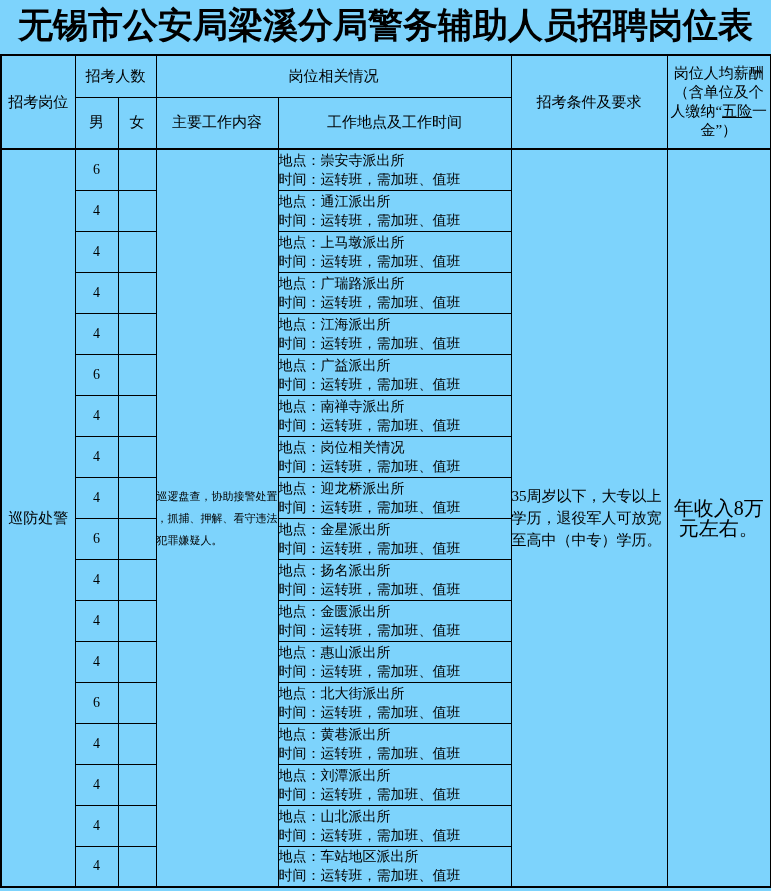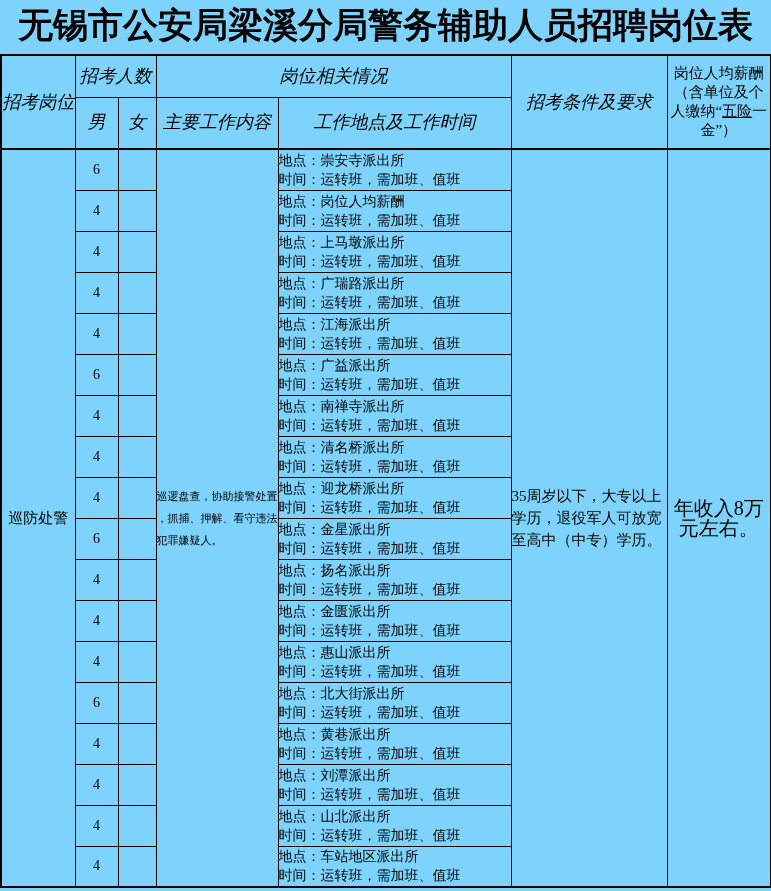--- a/index.html
+++ b/index.html
@@ -40,24 +40,23 @@
     font-weight: normal;
     vertical-align: middle;
     overflow: hidden;
   }
   thead tr.h1 { height: 42px; }
   thead tr.h2 { height: 52px; }
   tbody tr { height: 41px; }
   thead { border-bottom: 2px solid #000; }
 
   .h {
-    font-size: 18px;
+    font-size: 15px;
     text-align: center;
     line-height: 19px;
-    font-style: italic;
   }
   .sal-h {
     font-size: 15px;
     line-height: 19px;
     text-align: center;
     padding: 0 4px;
     word-break: break-all;
     line-break: anywhere;
     font-family: Liberation Serif, serif;
   }
@@ -142,21 +141,21 @@
             <div>地点：崇安寺派出所</div>
             <div>时间：运转班，需加班、值班</div>
           </td>
           <td class="cond" rowspan="18">35周岁以下，大专以上学历，退役军人可放宽至高中（中专）学历。</td>
           <td class="sal" rowspan="18">年收入8万元左右。</td>
         </tr>
         <tr>
           <td class="num">4</td>
           <td class="num"></td>
           <td class="loc">
-            <div>地点：岗位人均薪酬</div>
+            <div>地点：通江派出所</div>
             <div>时间：运转班，需加班、值班</div>
           </td>
         </tr>
         <tr>
           <td class="num">4</td>
           <td class="num"></td>
           <td class="loc">
             <div>地点：上马墩派出所</div>
             <div>时间：运转班，需加班、值班</div>
           </td>
@@ -190,21 +189,21 @@
           <td class="num"></td>
           <td class="loc">
             <div>地点：南禅寺派出所</div>
             <div>时间：运转班，需加班、值班</div>
           </td>
         </tr>
         <tr>
           <td class="num">4</td>
           <td class="num"></td>
           <td class="loc">
-            <div>地点：清名桥派出所</div>
+            <div>地点：岗位相关情况</div>
             <div>时间：运转班，需加班、值班</div>
           </td>
         </tr>
         <tr>
           <td class="num">4</td>
           <td class="num"></td>
           <td class="loc">
             <div>地点：迎龙桥派出所</div>
             <div>时间：运转班，需加班、值班</div>
           </td>

